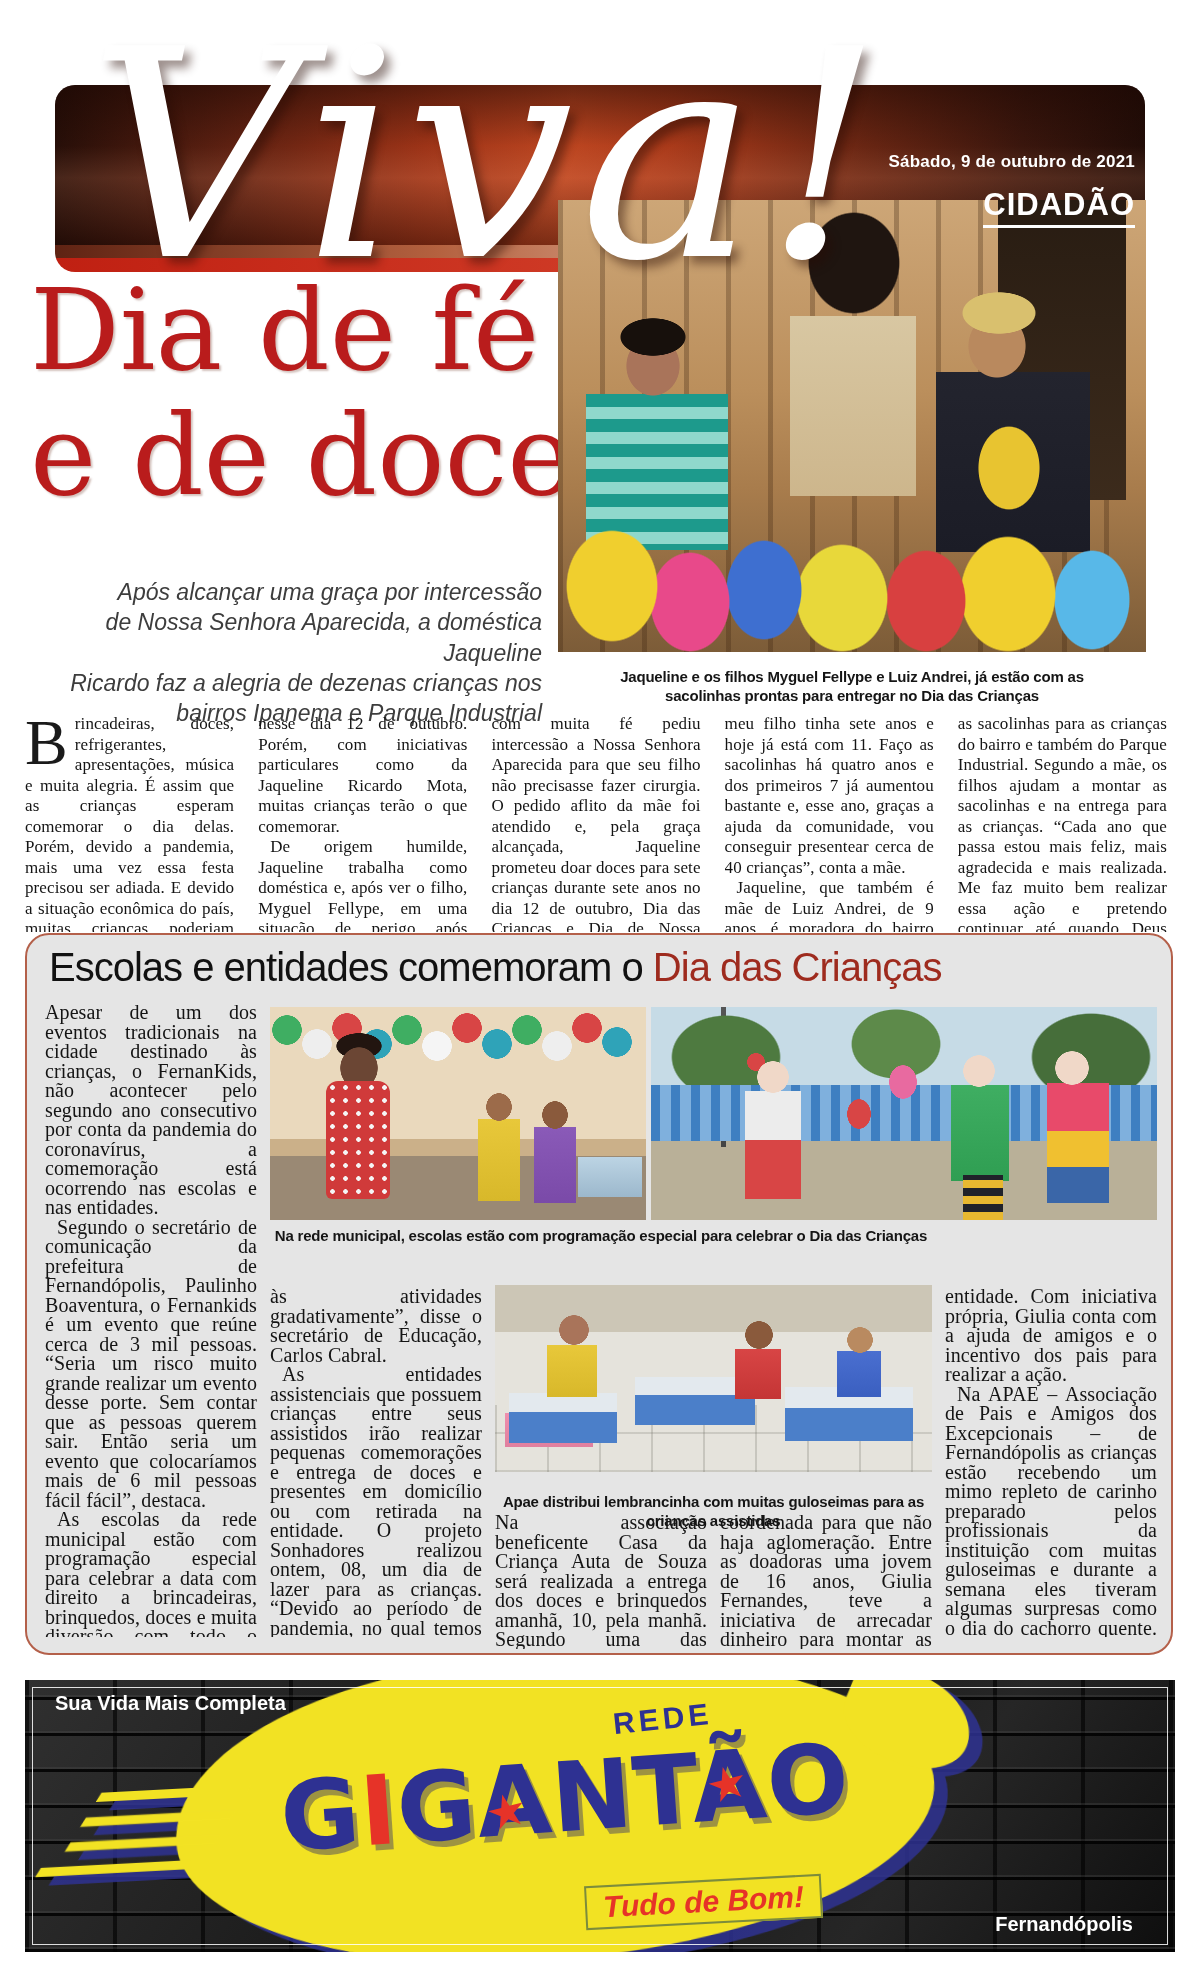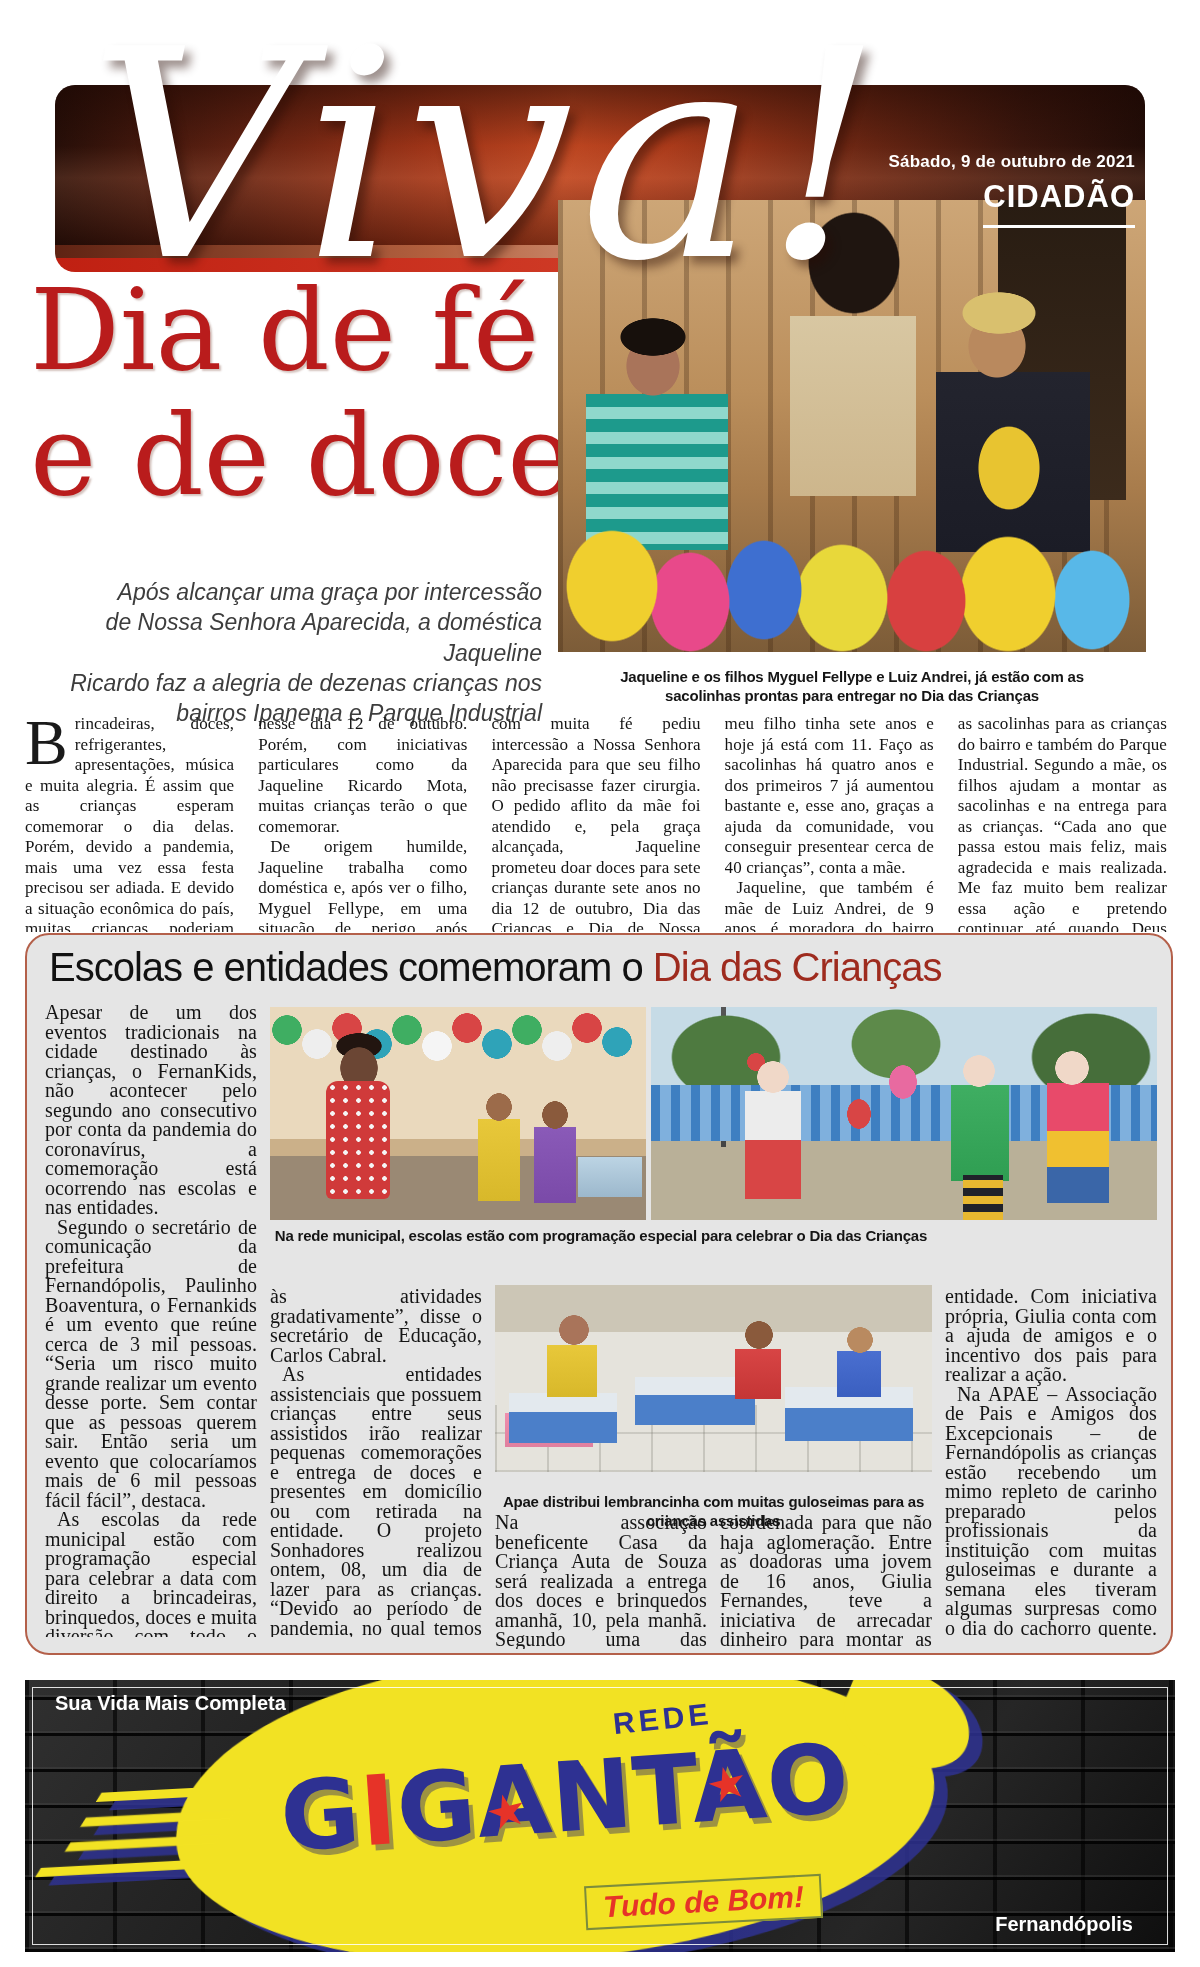--- a/index.html
+++ b/index.html
@@ -13,22 +13,22 @@
       linear-gradient(180deg, rgba(25,6,2,.50) 0%, rgba(120,40,18,0) 38%, rgba(255,170,130,.15) 58%, rgba(20,5,2,.38) 100%),
       linear-gradient(95deg,#250e08 0%,#5c2011 16%,#9c3317 34%,#bc4520 47%,#aa3a1a 56%,#6e2713 72%,#3a160d 88%,#200c07 100%);}
   .masthead-stripe-a{height:13px;background:linear-gradient(90deg,#5f2313,#b4613f 35%,#e9c2ac 70%,#f7efe9)}
   .masthead-stripe-b{height:14px;background:linear-gradient(90deg,#c02012,#d2402a 60%,#e06a52)}
   .viva-logo{position:absolute;left:88px;top:12px;z-index:4;color:#fff;
     font-family:"DejaVu Serif",serif;font-style:italic;font-size:270px;line-height:1;
     letter-spacing:6px;transform:scale(1.10,1.07);transform-origin:left top;
     text-shadow:6px 7px 9px rgba(40,10,5,.45)}
   .issue-info{position:absolute;right:65px;top:152px;z-index:5;text-align:right;color:#fff;font-family:"Liberation Sans",sans-serif}
   .issue-date{font-size:17px;font-weight:bold;letter-spacing:.2px}
-  .issue-edition{display:inline-block;margin-top:7px;font-size:31px;font-weight:bold;letter-spacing:1px;
-    border-bottom:3px solid #fff;padding-bottom:10px}
+  .issue-edition{display:inline-block;margin-top:15px;font-size:31px;font-weight:bold;letter-spacing:1px;
+    border-bottom:3px solid #fff;padding-bottom:2px}
 
   
   .lead-headline{position:absolute;left:30px;top:268px;width:510px;text-align:left;
     color:#b91c1c;font-family:"DejaVu Serif",serif;
     text-shadow:2px 2px 2px rgba(100,40,20,.28)}
   .lead-headline .hl{font-size:112px;line-height:1.12;white-space:nowrap}
   .lead-subheadline{position:absolute;left:22px;top:577px;width:520px;text-align:right;
     font-family:"Liberation Sans",sans-serif;font-style:italic;font-size:23px;line-height:1.32;
     color:#3d3d3d;white-space:pre-line}
 

